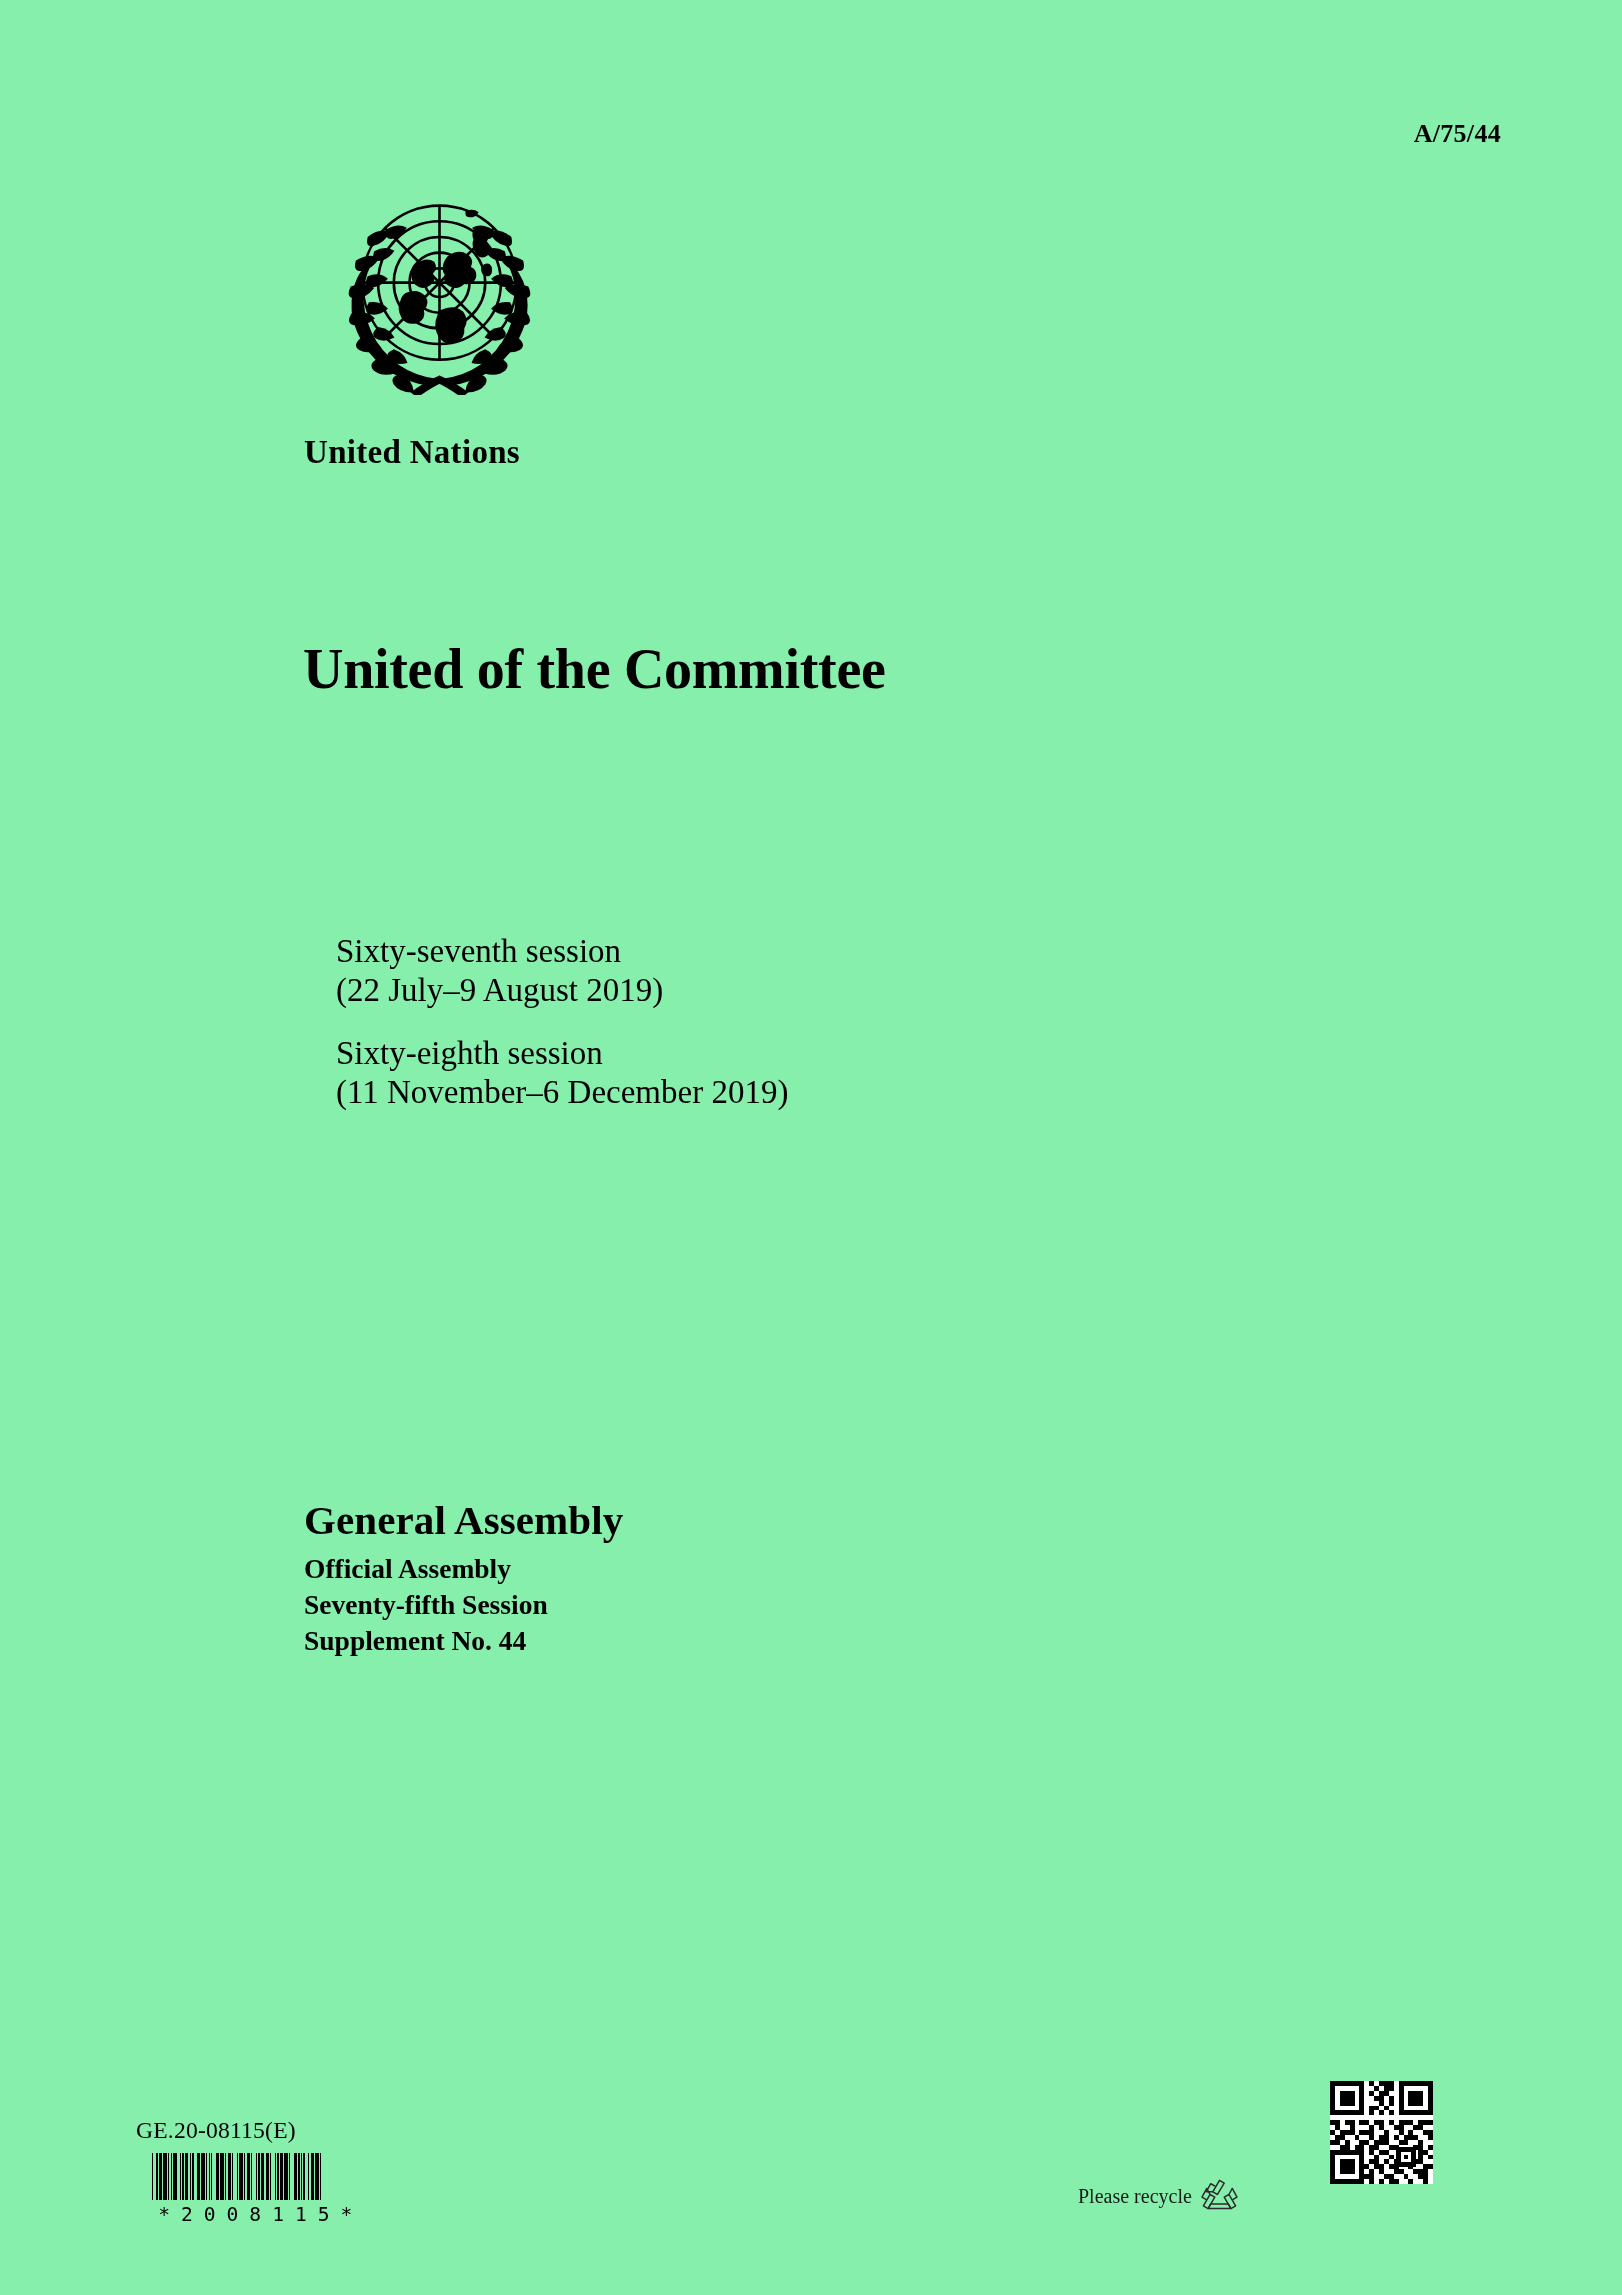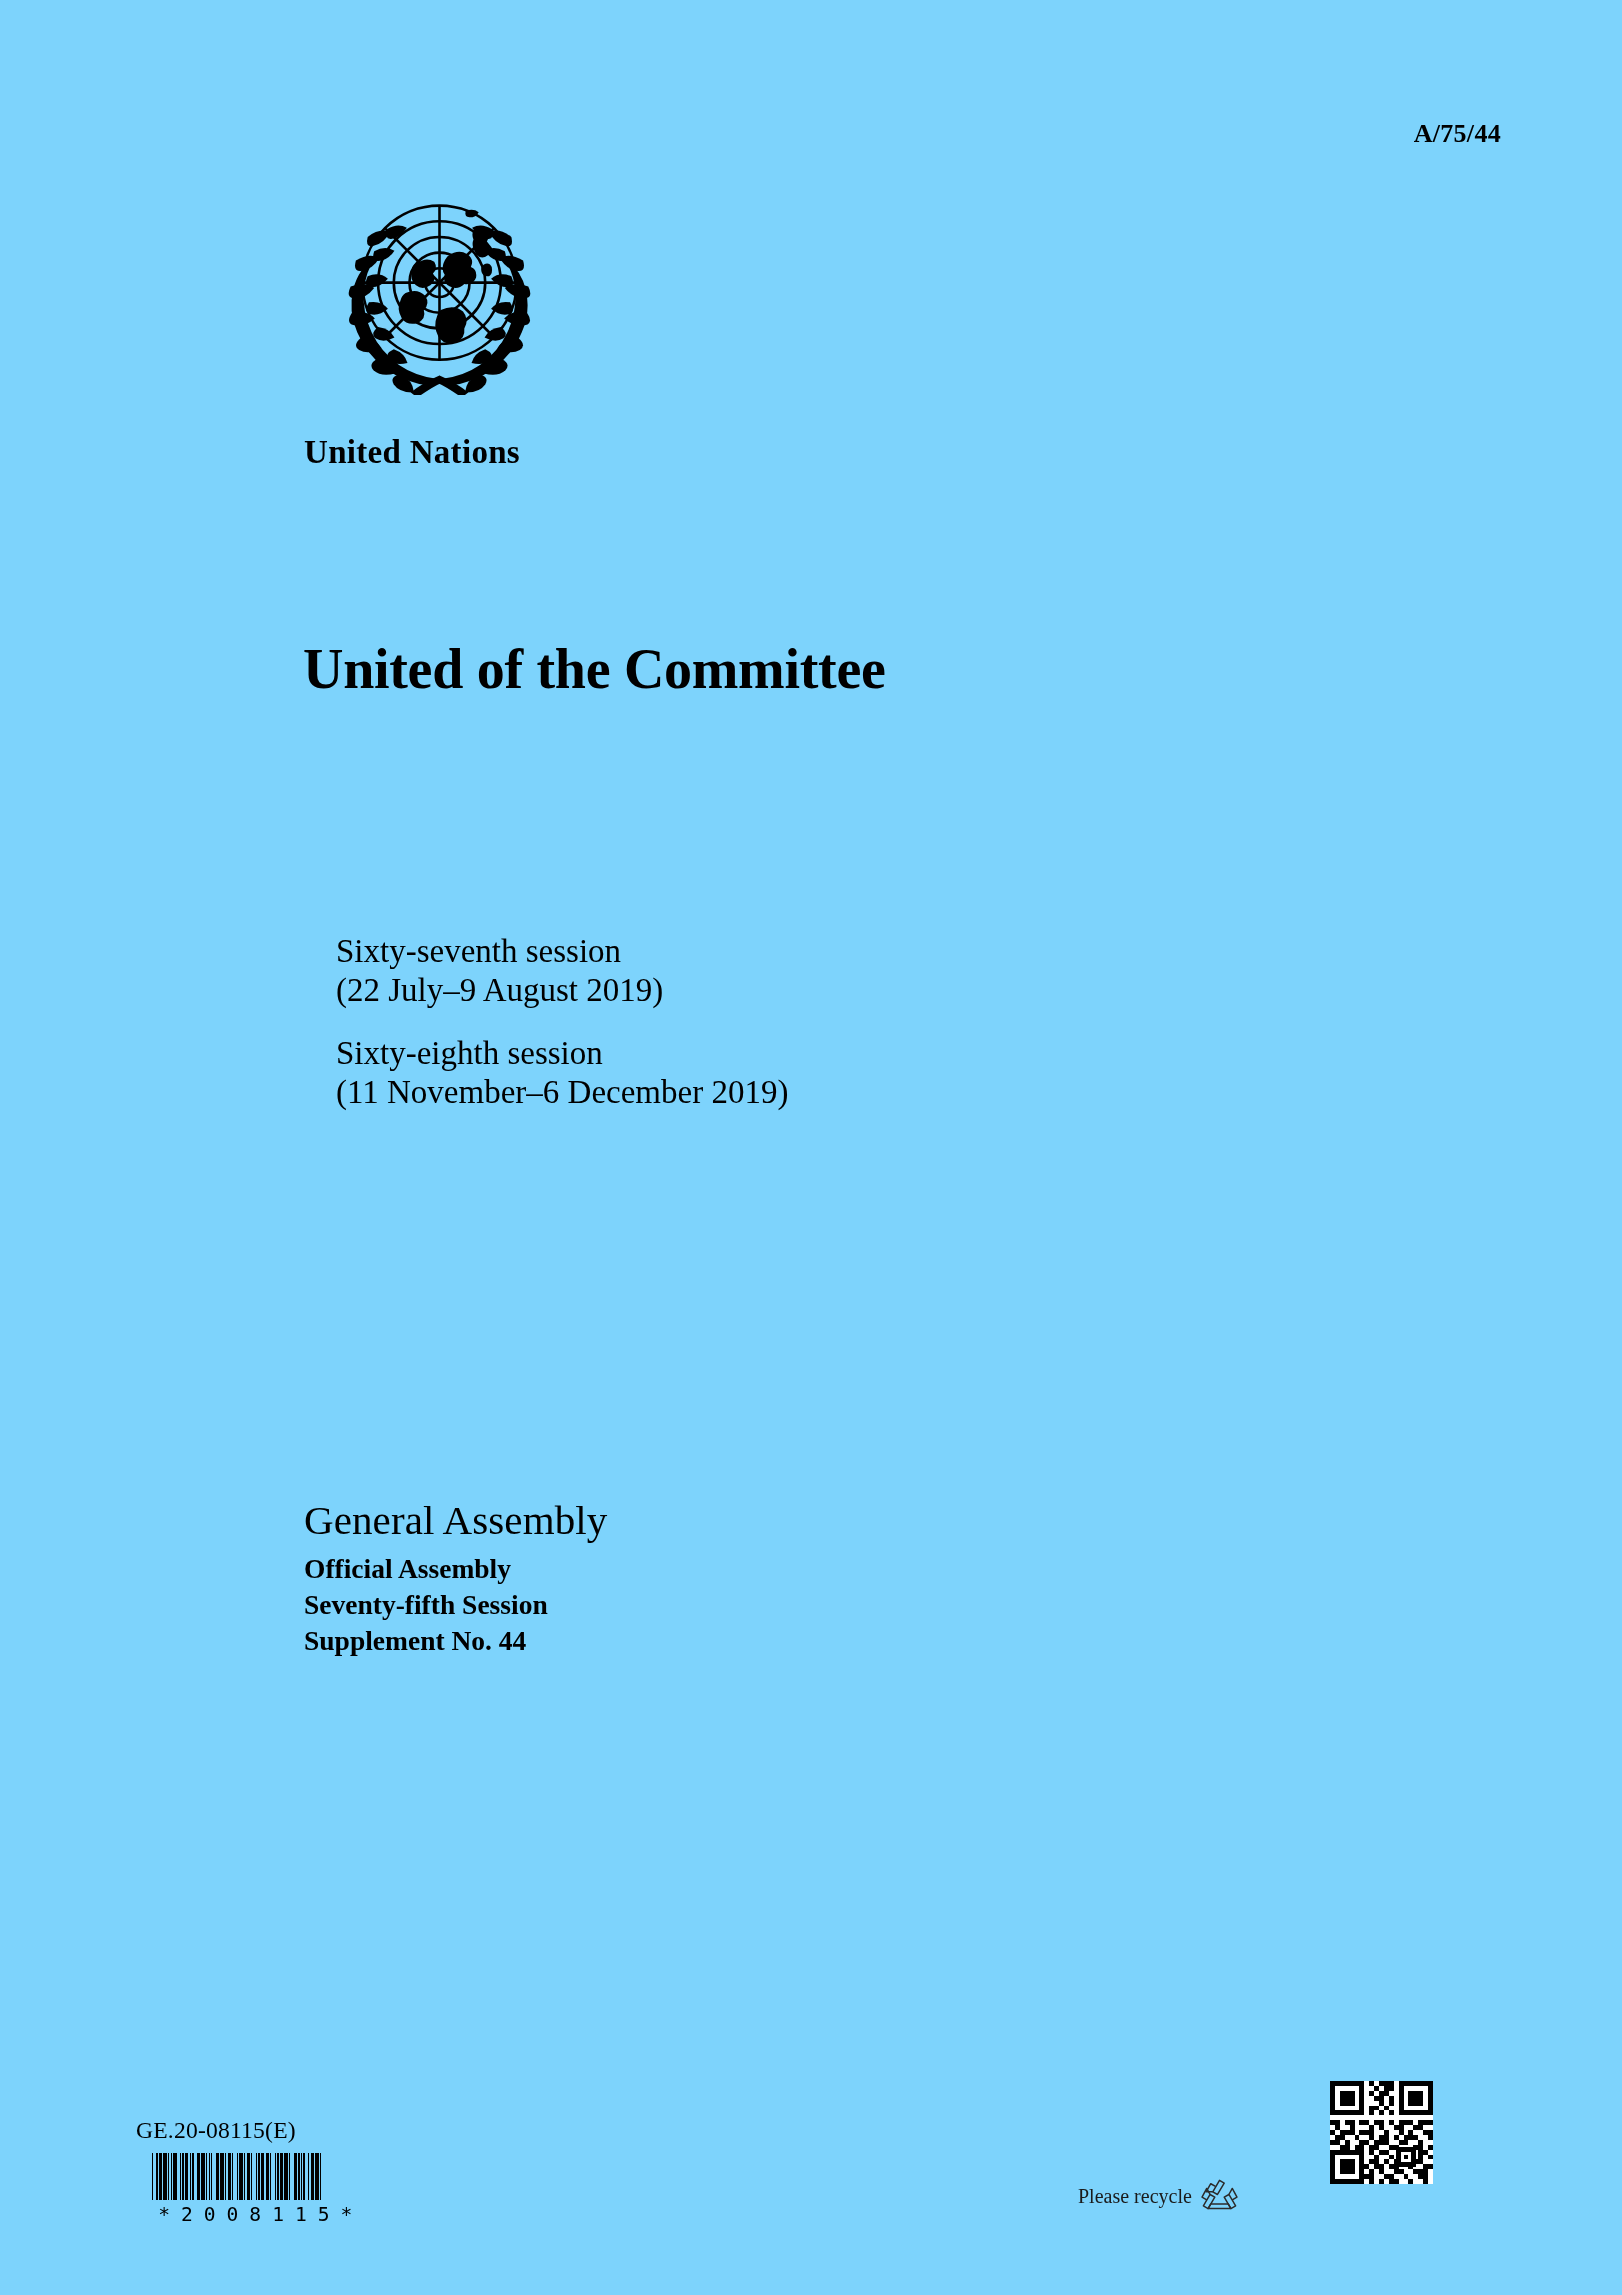--- a/index.html
+++ b/index.html
@@ -9,21 +9,21 @@
   }
   body {
     font-family: "Liberation Serif", "DejaVu Serif", serif;
     color: #000000;
   }
 
   .page {
     position: relative;
     width: 1622px;
     height: 2295px;
-    background: #7dd3fc;
+    background: #86efac;
     overflow: hidden;
   }
 
   
   .doc-symbol {
     position: absolute;
     top: 119px;
     right: 121px;
     font-size: 26px;
     font-weight: bold;
@@ -83,21 +83,21 @@
 
   
   .ga-block {
     position: absolute;
     left: 304px;
     top: 1498px;
     width: 916px;
   }
   .ga-title {
     font-size: 41px;
-    font-weight: normal;
+    font-weight: bold;
     line-height: 1.1;
     letter-spacing: 0.1px;
     white-space: nowrap;
   }
   .ga-sub {
     font-size: 27.5px;
     font-weight: bold;
     line-height: 1.2;
     white-space: nowrap;
     margin-top: 3px;

